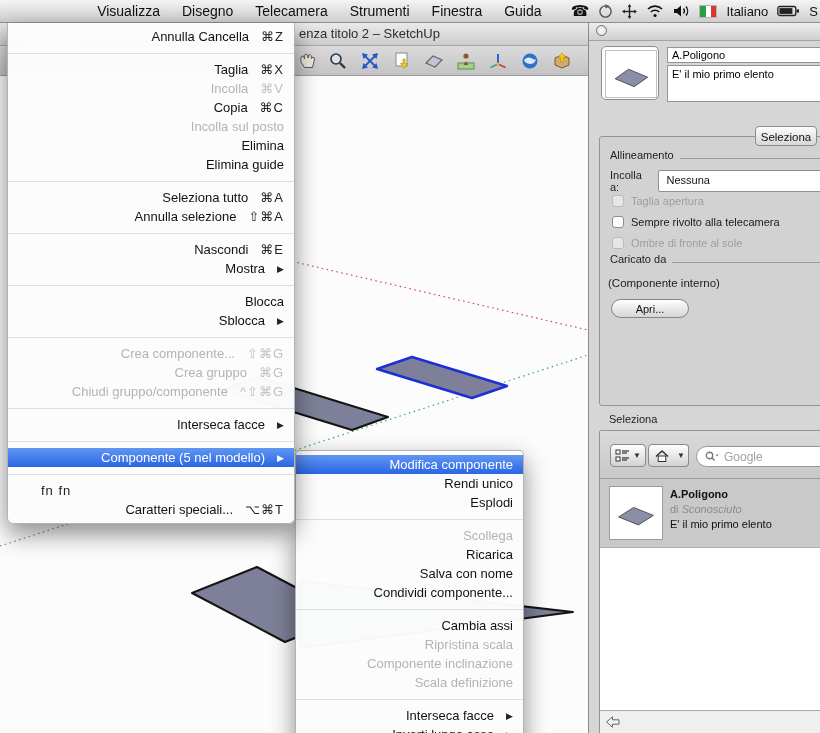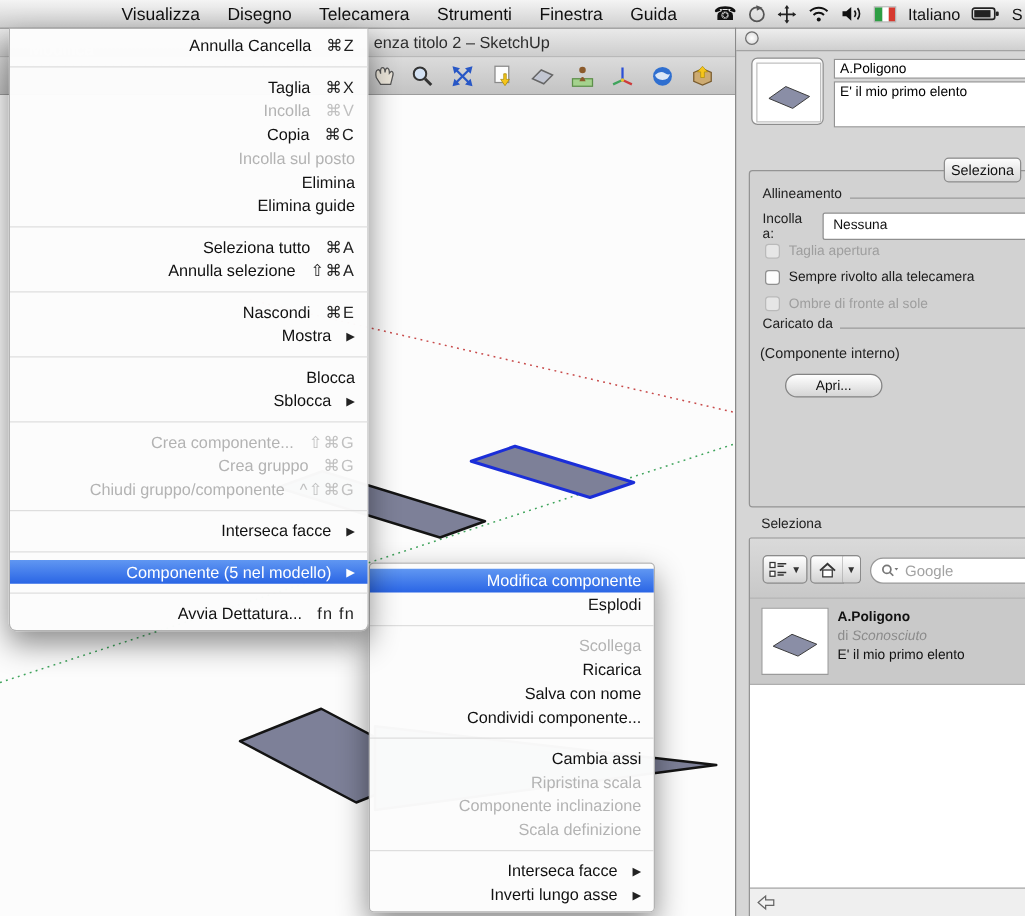--- a/index.html
+++ b/index.html
@@ -72,21 +72,21 @@
   .sect{position:absolute;left:10px;right:6px;display:flex;align-items:center;font-size:11px;color:#222;}
   .sect-line{flex:1;height:0;border-bottom:1px solid #9b9b9b;margin-left:6px;position:relative;top:3px;}
   .glue-row{position:absolute;left:10px;top:32px;display:flex;align-items:center;font-size:11px;color:#222;}
   .popup{width:170px;height:18px;line-height:16px;background:#fff;border:1px solid #8f8f8f;border-radius:2px;
          margin-left:6px;padding:1px 8px;font-size:11px;color:#111;box-sizing:content-box;}
   .chk-row{position:absolute;left:12px;display:flex;align-items:center;gap:7px;font-size:11px;color:#1a1a1a;}
   .chk-box{width:12px;height:12px;background:#fdfdfd;border:1px solid #8f8f8f;border-radius:3px;box-sizing:border-box;}
   .chk-row.disabled{color:#9e9e9e;}
   .chk-row.disabled .chk-box{border-color:#bababa;background:#e6e6e6;}
   .loaded-val{position:absolute;left:8px;top:140px;font-size:11.5px;color:#222;}
-  .apri{position:absolute;left:28px;top:162px;width:78px;height:19px;border:1px solid #848484;border-radius:10px;
+  .apri{position:absolute;left:11px;top:162px;width:78px;height:19px;border:1px solid #848484;border-radius:10px;
         background:linear-gradient(#ffffff,#d5d5d5);font-family:"Liberation Sans",sans-serif;font-size:11px;color:#111;}
   .browser-label{position:absolute;left:20px;top:391px;font-size:11px;color:#222;}
   .browser-box{position:absolute;left:10px;top:408px;width:226px;height:303px;background:#fff;
                border:1px solid #949494;border-radius:2px;box-sizing:content-box;}
   .br-toolbar{position:relative;height:47px;background:linear-gradient(#dadada,#c8c8c8);border-bottom:1px solid #9b9b9b;}
   .br-btn{position:absolute;top:13px;height:23px;background:linear-gradient(#ffffff,#d2d2d2);
           border:1px solid #8a8a8a;display:flex;align-items:center;justify-content:center;box-sizing:border-box;}
   .btn-view{left:10px;width:36px;border-radius:4px;gap:3px;}
   .btn-home{left:48px;width:27px;border-radius:4px 0 0 4px;}
   .btn-homedrop{left:74px;width:15px;border-radius:0 4px 4px 0;border-left:none;font-size:8px;color:#333;}
@@ -439,32 +439,38 @@
           <span class="mlabel">Interseca facce</span>
           <span class="marrow">▶</span>
         </div>
         <div class="menu-sep"></div>
         <div class="menu-row highlighted">
           <span class="mlabel">Componente (5 nel modello)</span>
           <span class="marrow">▶</span>
         </div>
         <div class="menu-sep"></div>
         <div class="menu-row">
-          <span class="mlabel">Avvia Dettatura...</span>
           <span class="mshort">fn fn</span>
+        </div>
+        <div class="menu-row">
+          <span class="mlabel">Caratteri speciali...</span>
+          <span class="mshort">⌥⌘T</span>
         </div>
       </div>
   </div>
 
   <div class="submenu-panel">
     <div id="component-submenu-items">
         <div class="menu-row highlighted">
           <span class="mlabel">Modifica componente</span>
         </div>
         <div class="menu-row">
+          <span class="mlabel">Rendi unico</span>
+        </div>
+        <div class="menu-row">
           <span class="mlabel">Esplodi</span>
         </div>
         <div class="menu-sep"></div>
         <div class="menu-row disabled">
           <span class="mlabel">Scollega</span>
         </div>
         <div class="menu-row">
           <span class="mlabel">Ricarica</span>
         </div>
         <div class="menu-row">

